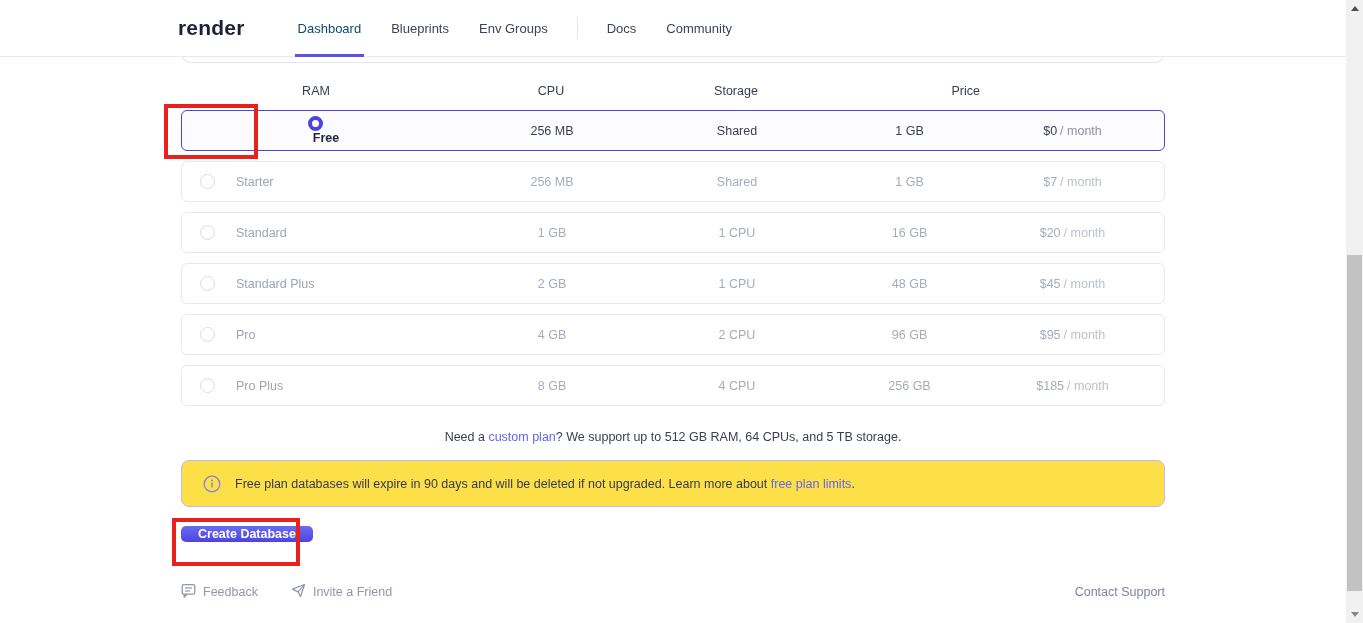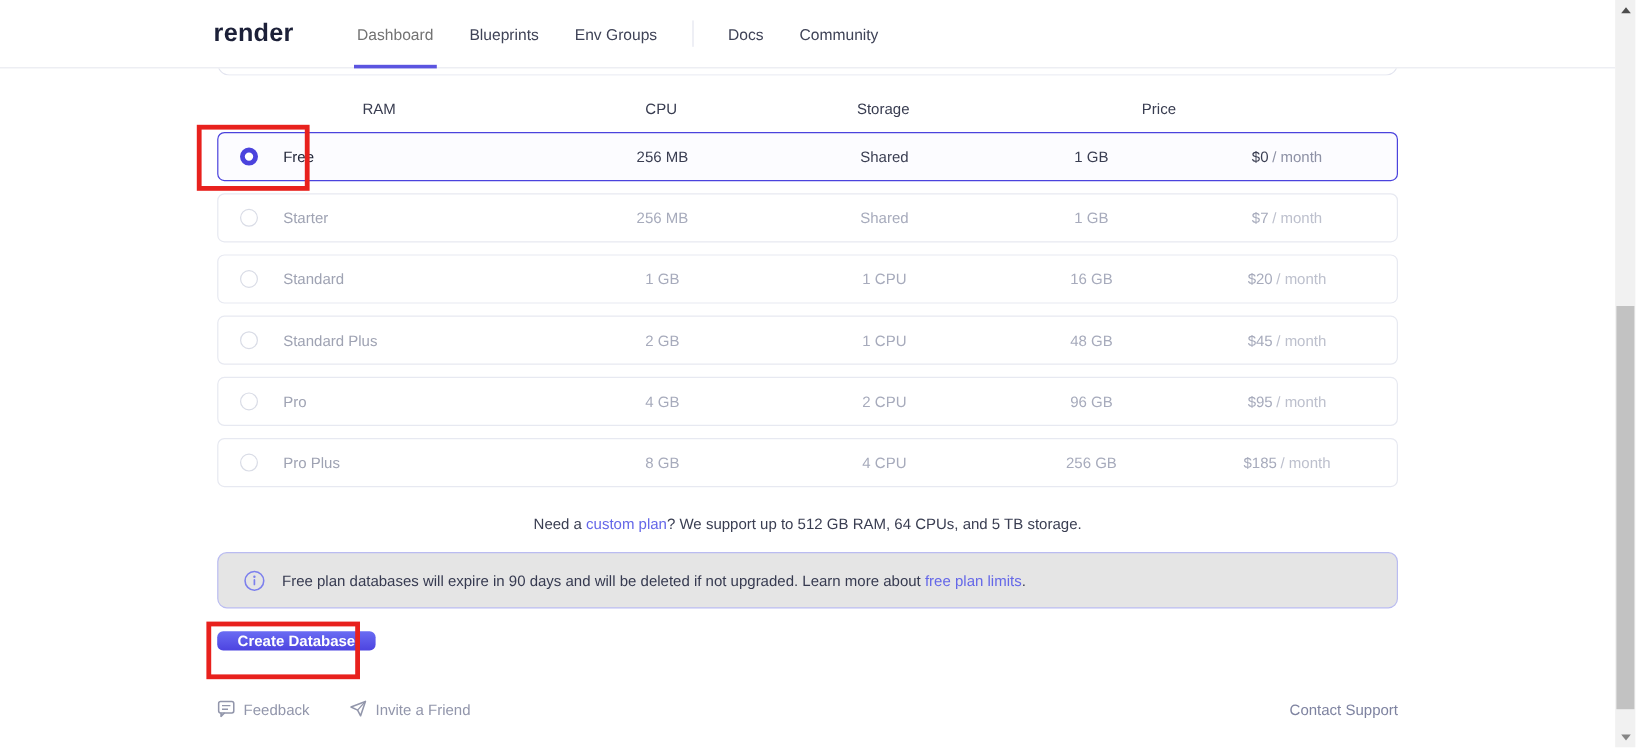--- a/index.html
+++ b/index.html
@@ -9,21 +9,21 @@
 
   
   .header { position:absolute; top:0; left:0; width:1346px; height:57px;
             background:#fff; border-bottom:1px solid #e9eaf1; z-index:30;
             display:flex; align-items:stretch; padding:0 198px 0 178px; }
   .logo { font-size:21px; font-weight:700; color:#1c2038; letter-spacing:.2px;
           align-self:center; margin-right:52px; }
   .nav { display:flex; align-items:stretch; gap:28px; }
   .nav-item { display:flex; align-items:center; font-size:13px; color:#3f4357;
               cursor:pointer; position:relative; padding:0 1px; }
-  .nav-item.active { color:#737373; }
+  .nav-item.active { color:#0c4a6e; }
   .nav-item.active::after { content:""; position:absolute; left:-2px; right:-2px;
               bottom:-1px; height:3px; background:#5b54e0; }
   .nav-divider { width:1px; height:22px; background:#e3e5ee; align-self:center; }
   .header-right { margin-left:auto; display:flex; align-items:center; }
   .new-btn { background:#5c61f0; color:#fff; font-size:13px; font-weight:500;
              border:none; border-radius:6px; padding:8px 15px; cursor:pointer;
              margin-right:13px; }
   .avatar { width:33px; height:30px; border-radius:6px; overflow:hidden;
             position:relative; background:linear-gradient(180deg,#8fc3e0 0%,#b5d6e8 55%,#9fb6c4 56%,#c9d6dd 100%); cursor:pointer; }
   .avatar .head { position:absolute; left:10px; top:5px; width:13px; height:12px;
@@ -54,32 +54,32 @@
               font-size:12.5px; color:#a7abbc; cursor:pointer; }
   .plan-row .cell.plan { display:flex; align-items:center; padding-left:18px;
               color:#9fa3b3; }
   .plan-row .cell.c { text-align:center; }
   .plan-row .cell.price { text-align:center; padding-right:16px; }
   .plan-row .per { color:#bdc0cd; margin-left:3px; }
   .radio { width:15px; height:15px; border-radius:50%; border:1.5px solid #d9dce6;
            background:#fff; margin-right:21px; flex:0 0 auto; }
   .plan-row.selected { border:1.4px solid #4b43dd; background:#fcfcff;
            color:#3a3e52; }
-  .plan-row.selected .cell.plan { color:#23273a; font-weight:400; }
+  .plan-row.selected .cell.plan { color:#23273a; font-weight:700;flex-direction:column; }
   .plan-row.selected .radio { border:4.6px solid #4b43dd; }
   .plan-row.selected .per { color:#8d91a5; }
 
   
   .custom-line { position:absolute; top:430px; left:0; width:984px;
            text-align:center; font-size:12.5px; color:#3a3e52; }
   .link { color:#6467e8; cursor:pointer; text-decoration:none; }
 
   
   .notice { position:absolute; top:460px; left:0; width:984px; height:47px;
-           border:1px solid #babcf1; background:#e5e5e5; border-radius:8px;
+           border:1px solid #babcf1; background:#fde047; border-radius:8px;
            display:flex; align-items:center; padding-left:21px; font-size:12.5px;
            color:#363a50; }
   .info-icon { margin-right:14px; display:flex; }
 
   
   .create-btn { position:absolute; top:526px; left:0; height:16px; padding:0 17px;
            border:none; border-radius:5px; color:#fff; font-size:12.5px;
            font-weight:600; cursor:pointer;
            background:linear-gradient(180deg,#6a6cf3 0%,#4d44e0 100%); }
 

